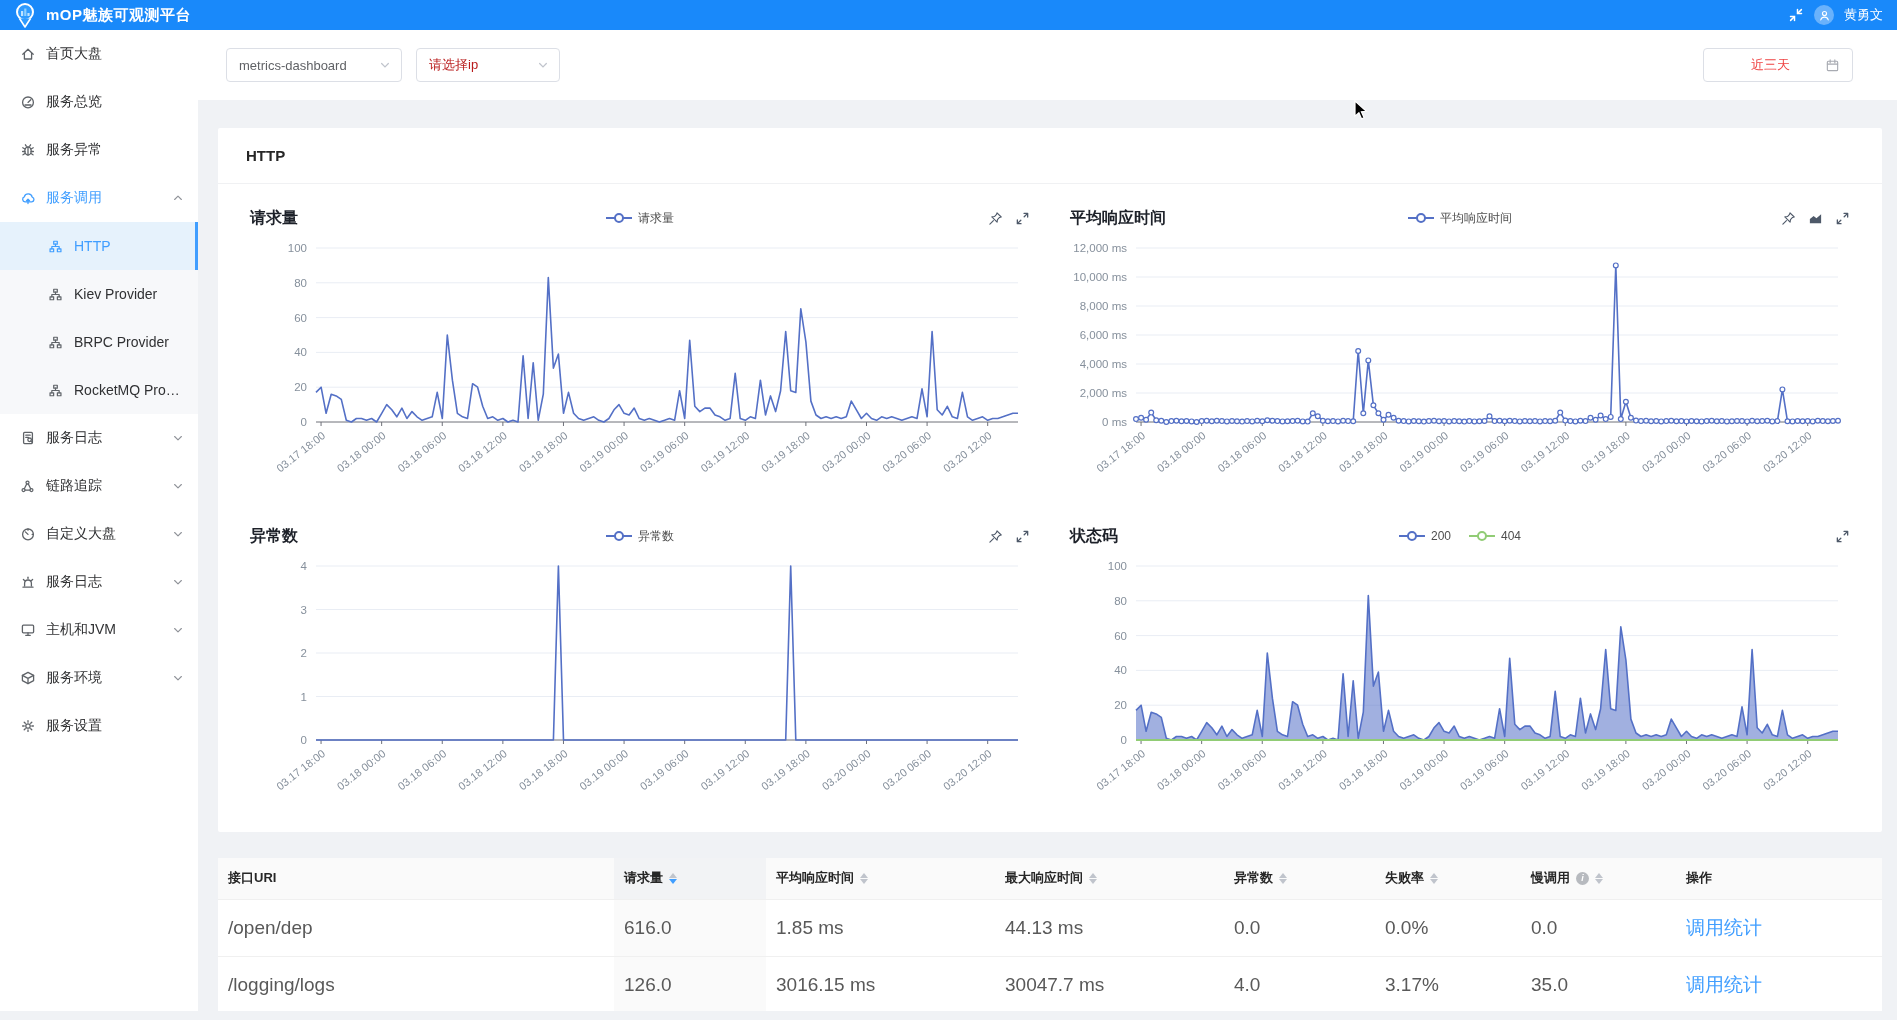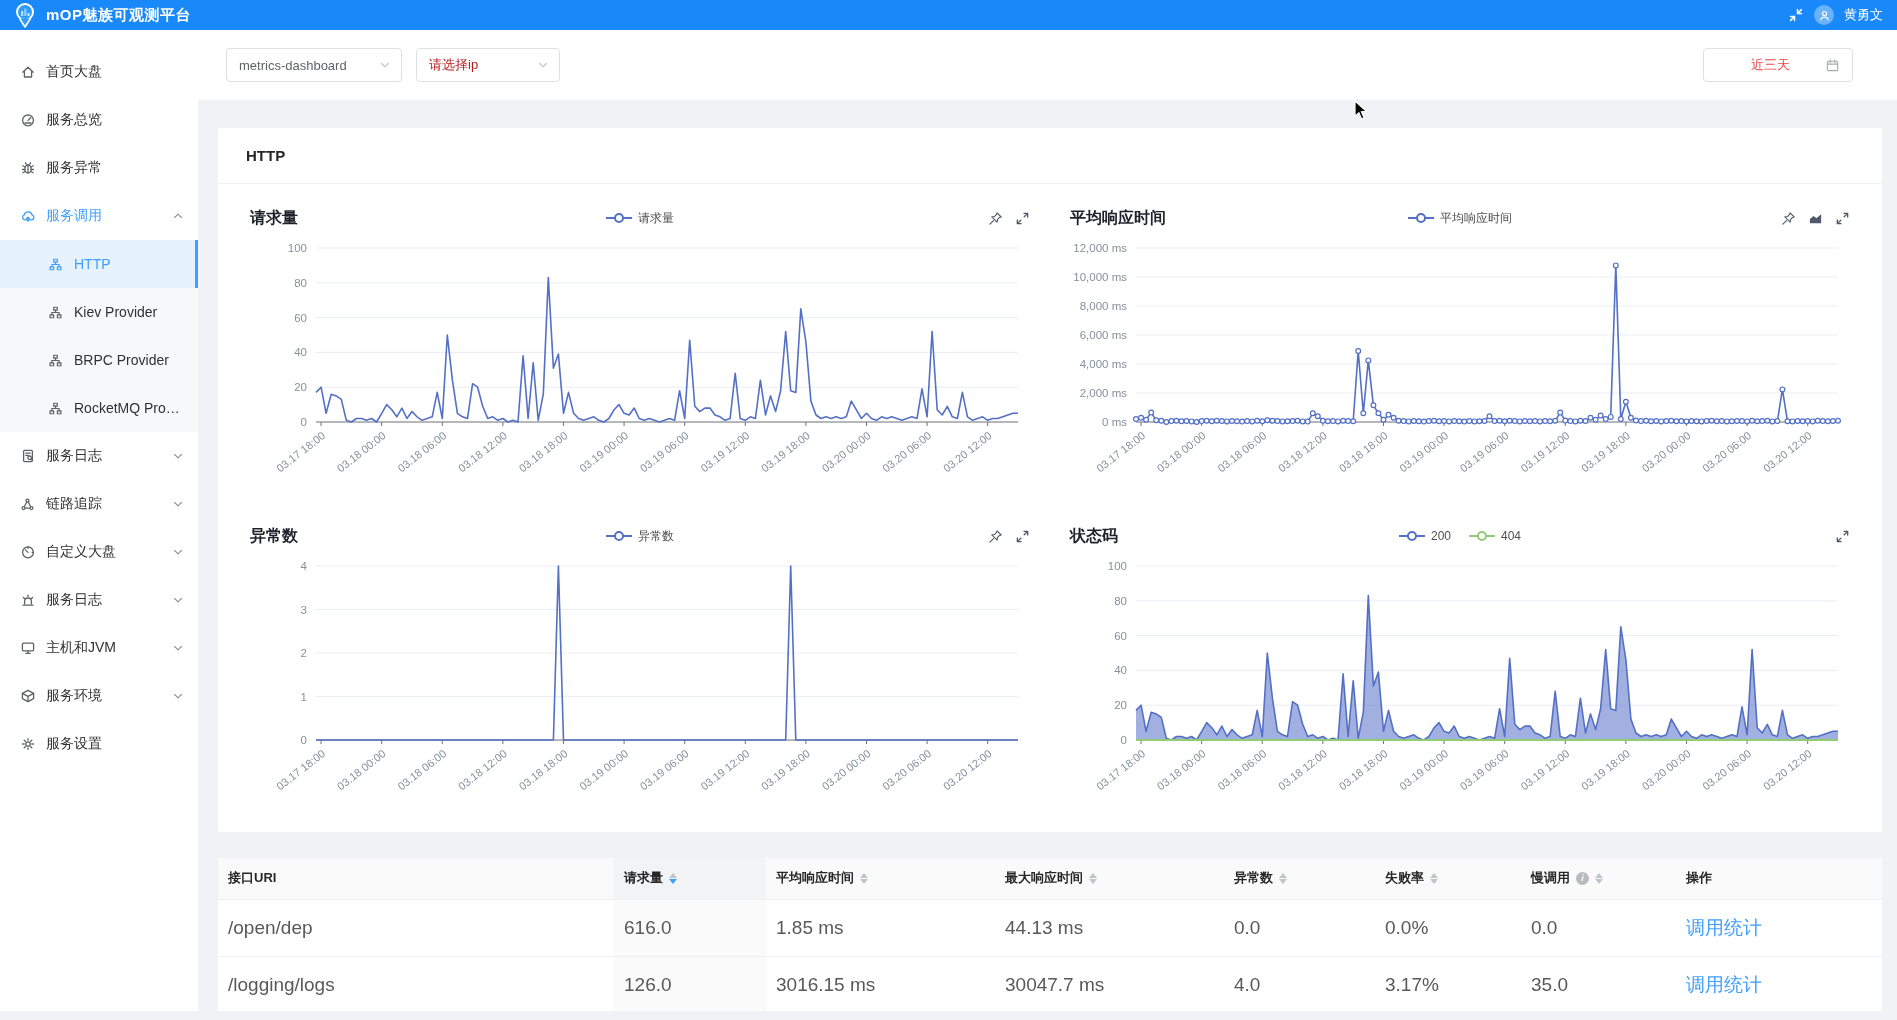--- a/index.html
+++ b/index.html
@@ -11,21 +11,21 @@
   .topbar{height:30px;background:#1989fa;display:flex;align-items:center;padding:0 14px;color:#fff;flex:0 0 auto}
   .logo{width:22px;height:26px;margin-right:10px;display:flex;align-items:center}
   .topbar-title{font-size:15px;font-weight:bold;letter-spacing:.5px}
   .topbar-right{margin-left:auto;display:flex;align-items:center;gap:10px}
   .compress{width:16px;height:16px;color:#fff;cursor:pointer}
   .avatar{width:20px;height:20px;border-radius:50%;background:rgba(255,255,255,.35);display:flex;align-items:center;justify-content:center}
   .username{font-size:13px}
 
   
   .main{flex:1;display:flex;min-height:0}
-  .sidebar{width:198px;background:#fff;padding-top:18px;flex:0 0 auto;overflow:hidden}
+  .sidebar{width:198px;background:#fff;flex:0 0 auto;overflow:hidden}
   .side-item{height:48px;display:flex;align-items:center;gap:10px;padding-left:20px;padding-right:14px;font-size:14px;color:#303133;cursor:pointer;position:relative}
   .side-item .s-icon{width:16px;height:16px;color:#5f6368;display:flex;align-items:center;flex:0 0 auto}
   .side-item .s-label{white-space:nowrap;overflow:hidden;text-overflow:ellipsis}
   .side-item .arrow{margin-left:auto;width:12px;height:12px;color:#909399;display:flex;align-items:center}
   .side-item.sub{padding-left:48px;background:#f7f8fa}
   .side-item.parent-active{color:#409eff}
   .side-item.parent-active .s-icon{color:#409eff}
   .side-item.selected{background:#e6f2fc;color:#409eff;border-right:3px solid #409eff}
   .side-item.selected .s-icon{color:#409eff}
 

